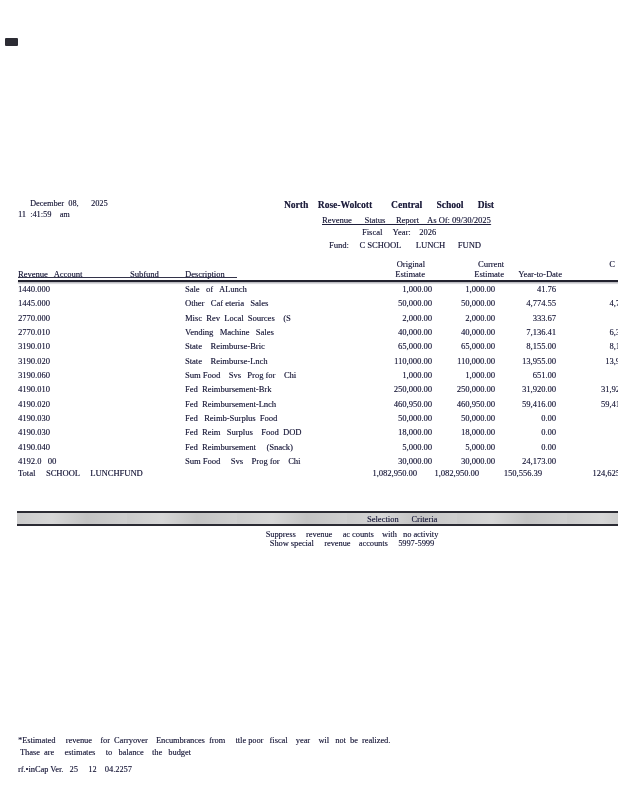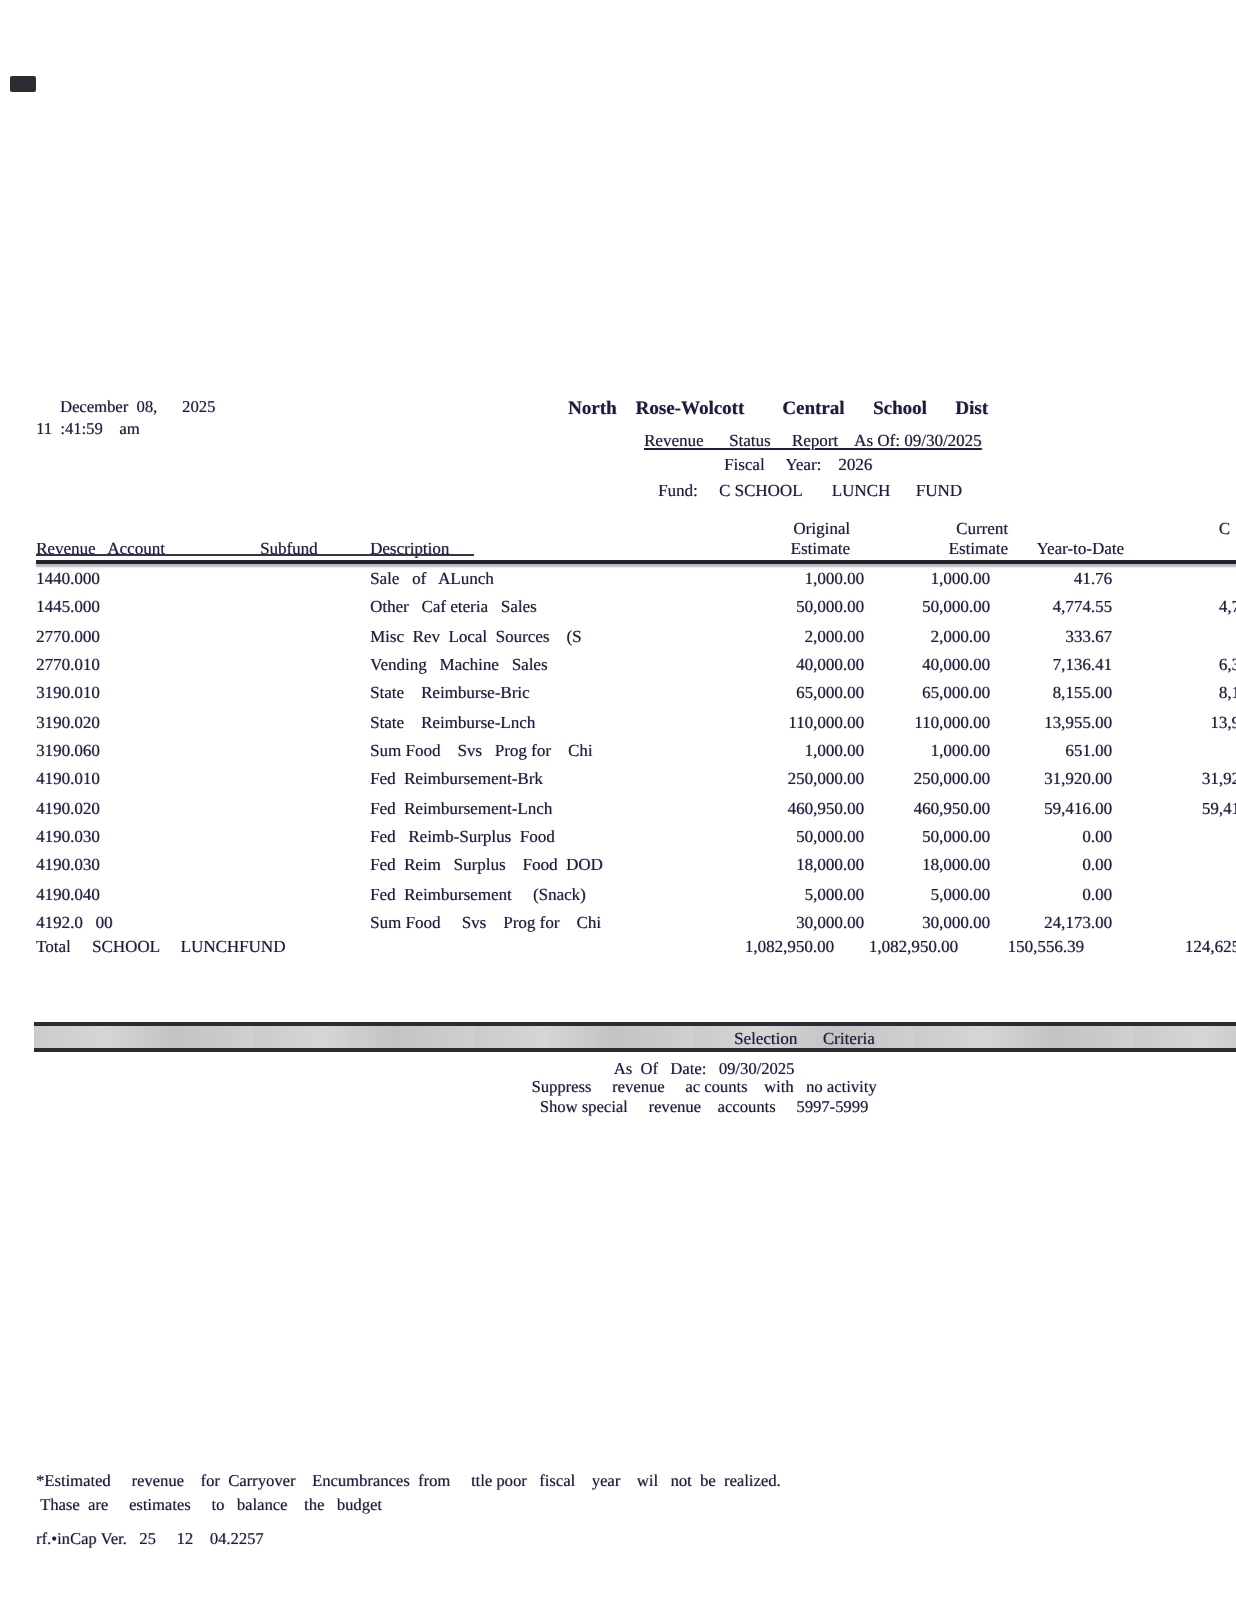--- a/index.html
+++ b/index.html
@@ -226,21 +226,20 @@
   <span class="cell t-ytd">150,556.39</span>
   <span class="cell t-cut">124,625</span>
 </div>
 
 <div class="criteria-band">
   <span class="criteria-title">Selection      Criteria</span>
 </div>
 
 <div id="criteria-lines">
 
-  <div class="cline">As  Of   Date:   09/30/2025</div>
 
   <div class="cline">Suppress     revenue     ac counts    with   no activity</div>
 
 
   <div class="cline">Show special     revenue    accounts     5997-5999</div>
 
 
 </div>
 
 <div class="abs note1">*Estimated     revenue    for  Carryover    Encumbrances  from     ttle poor   fiscal    year    wil   not  be  realized.</div>

